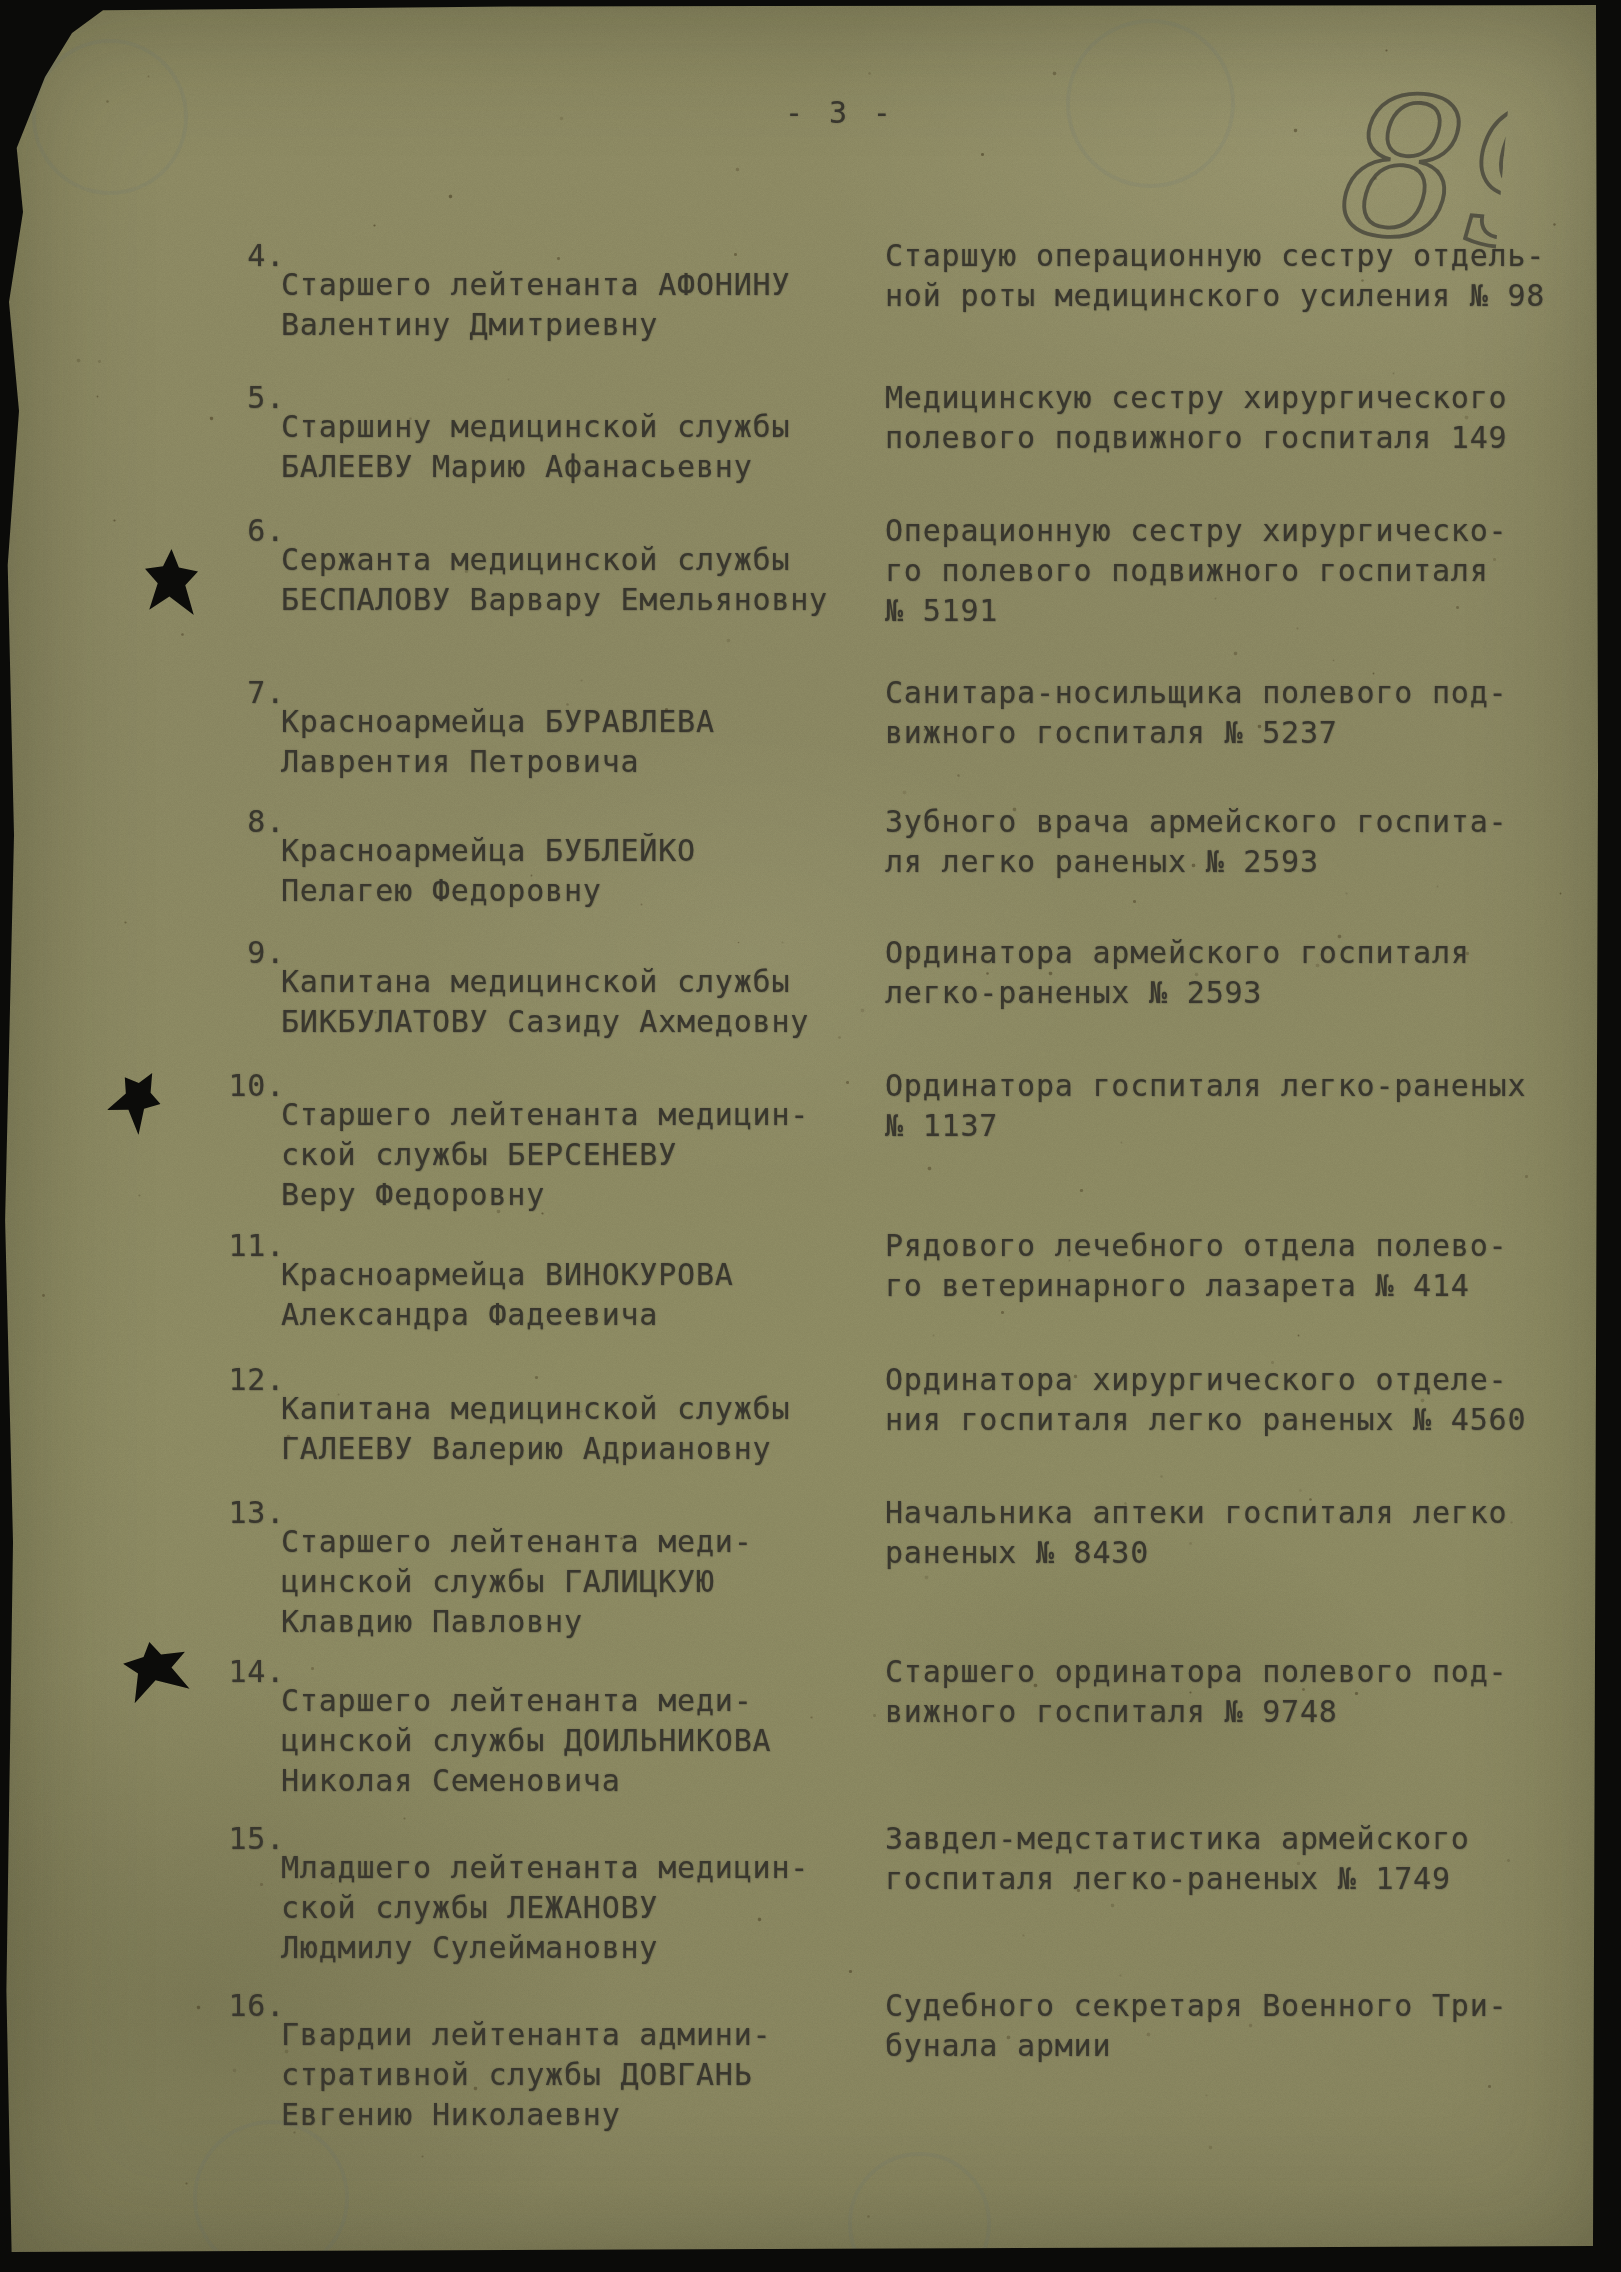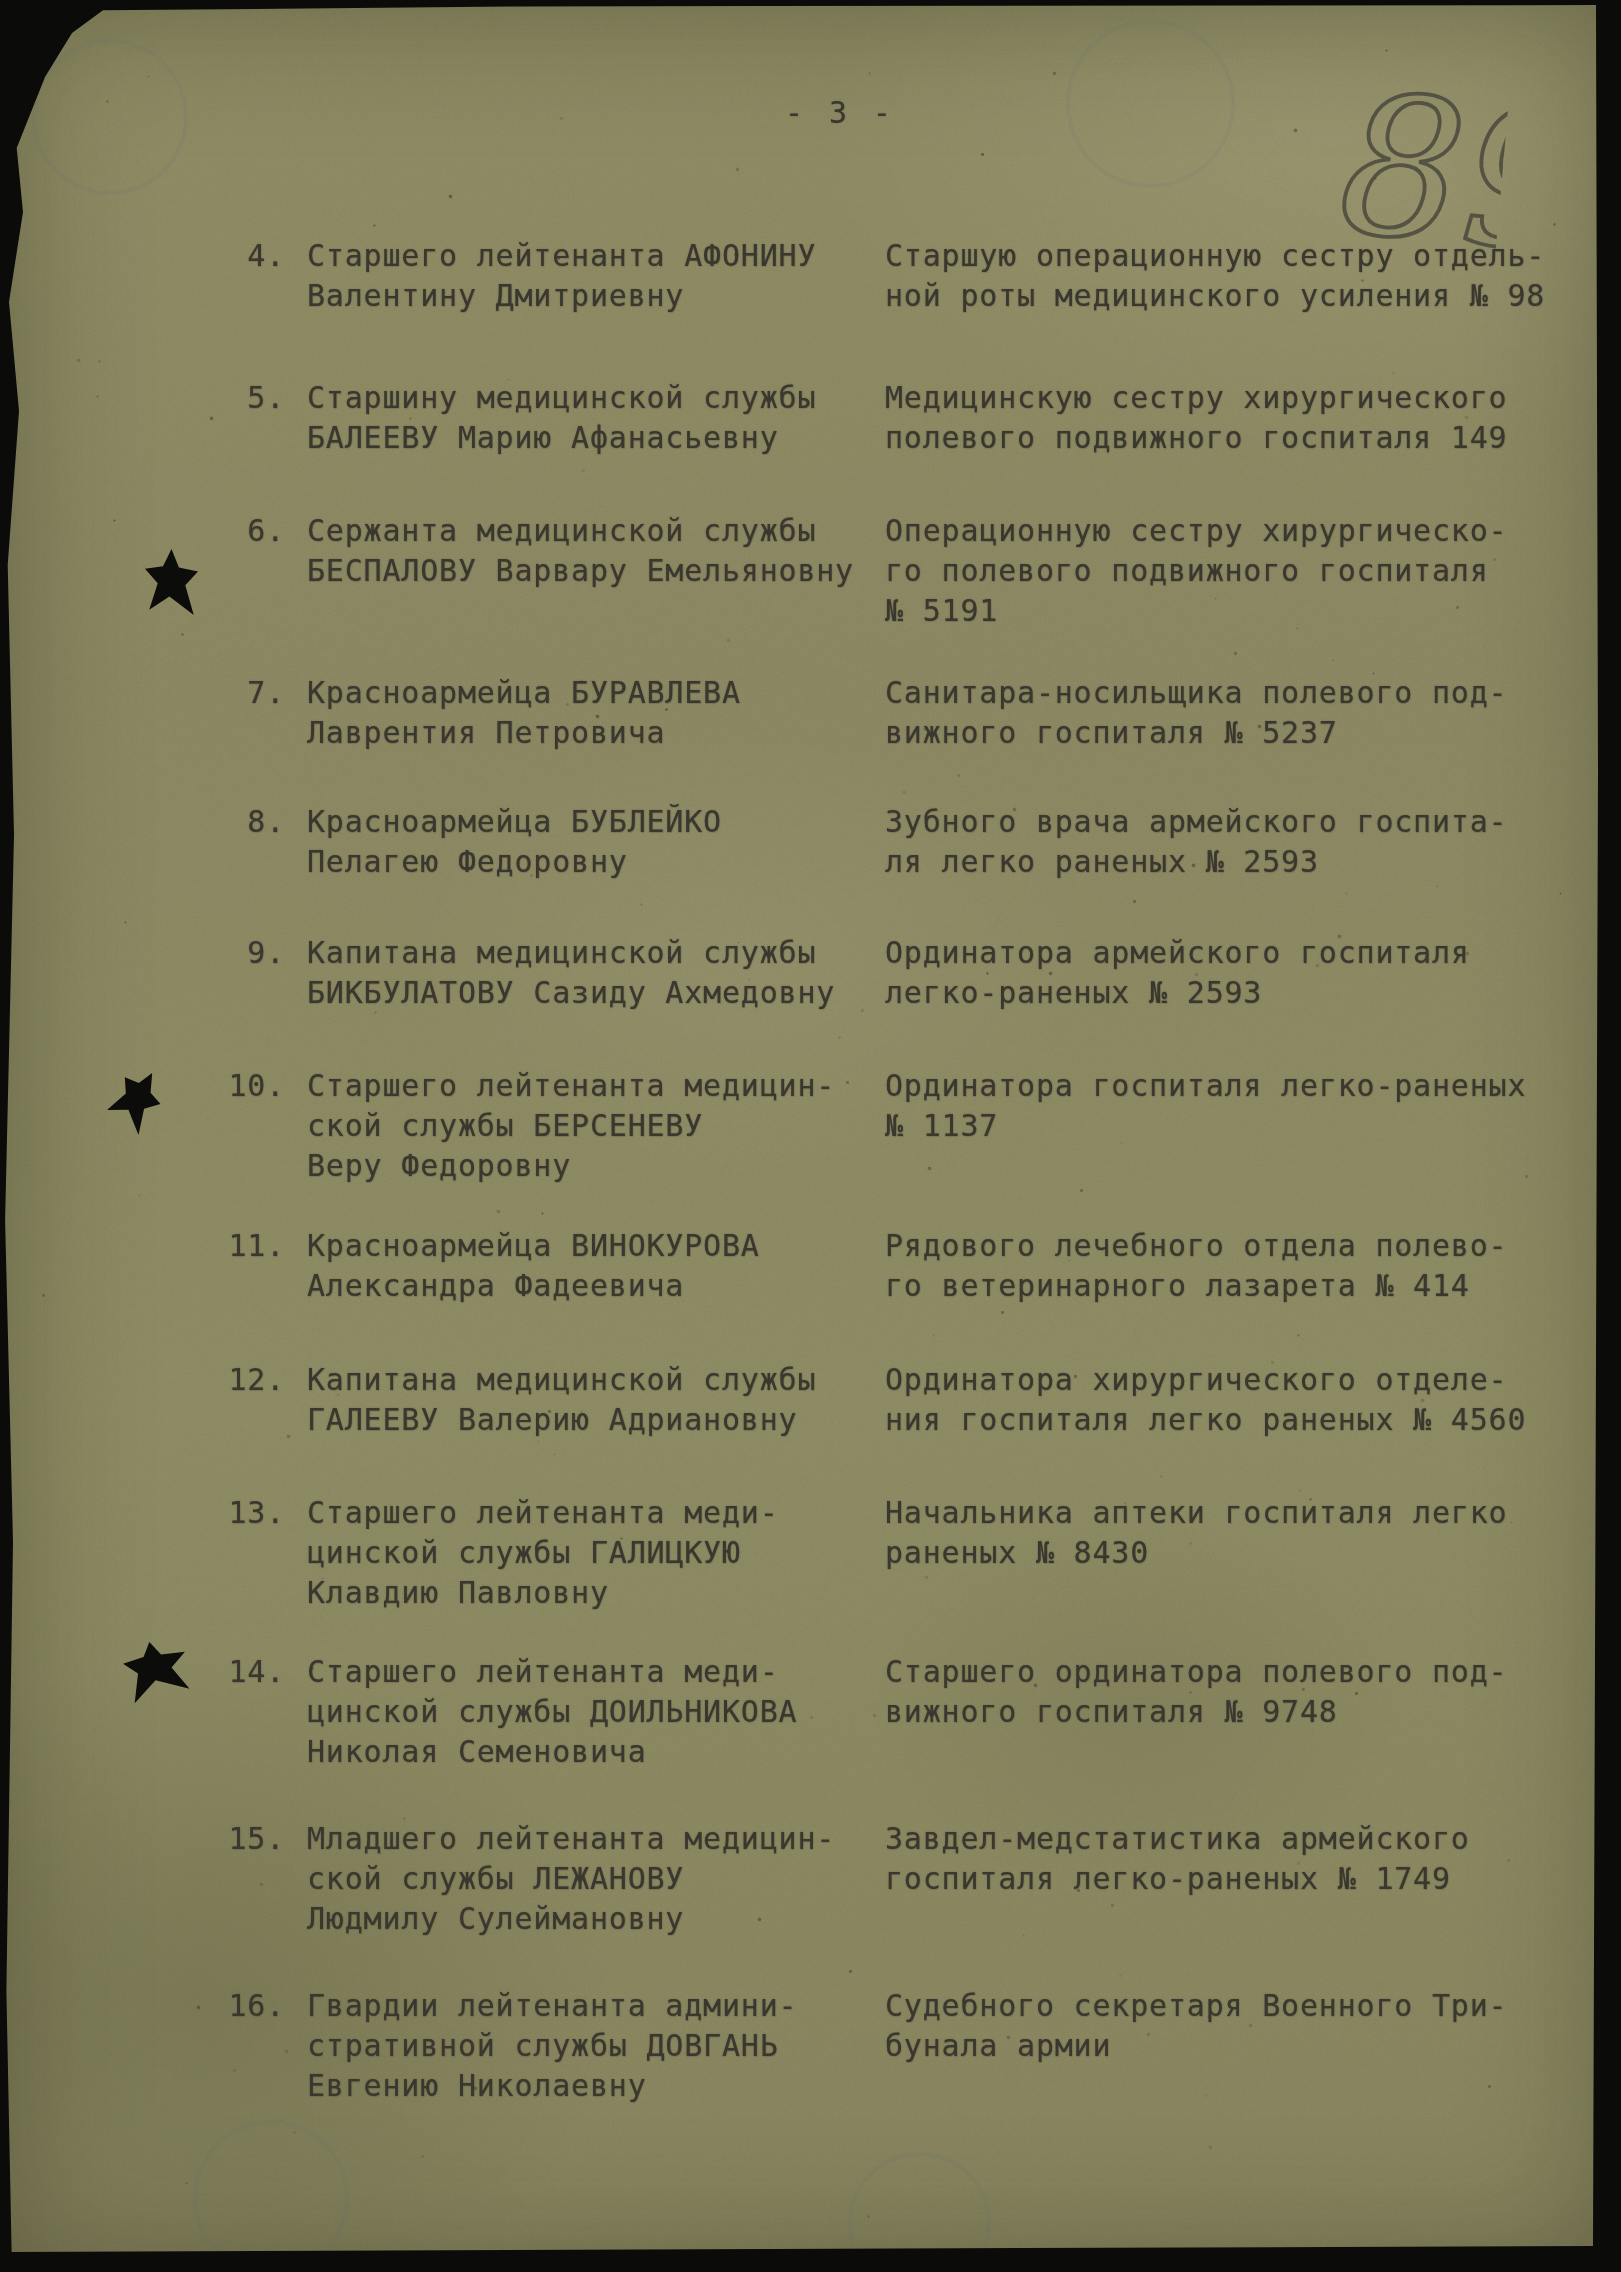--- a/index.html
+++ b/index.html
@@ -21,21 +21,21 @@
   .stamp.s1{left:32px;top:39px;width:148px;height:148px;}
   .stamp.s2{left:1066px;top:19px;width:161px;height:161px;}
   .stamp.s3{left:193px;top:2120px;width:148px;height:148px;}
   .stamp.s4{left:848px;top:2152px;width:135px;height:135px;}
   .textlayer{position:absolute;inset:0;color:var(--ink,#39372e);filter:blur(0.2px);}
   .pageno{position:absolute;left:785px;top:95px;font-size:30px;letter-spacing:3.9px;
           text-shadow:0 0 1.3px rgba(50,48,40,.55);}
   .entry{position:absolute;left:0;width:100%;font-size:30px;line-height:40px;letter-spacing:0.8px;
          text-shadow:0 0 1.3px rgba(50,48,40,.5), 0.6px 0.6px 0 rgba(50,48,40,.12);}
   .entry .num{position:absolute;left:213px;width:72px;text-align:right;white-space:pre;}
-  .entry .left{position:absolute;left:307px;width:552px;white-space:pre-line;}
+  .entry .left{position:absolute;left:281px;width:552px;white-space:pre-line;margin-top:29px;}
   .entry .right{position:absolute;left:847px;width:687px;white-space:pre-line;margin-left:38px;}
   .hw{position:absolute;left:1336px;top:57px;width:167px;height:212px;transform:rotate(5deg);}
   .hole{position:absolute;background:#0c0c0a;}
   .hole.h1{left:145px;top:549px;width:53px;height:66px;
     clip-path:polygon(50% 0,64% 28%,100% 34%,76% 55%,92% 100%,46% 72%,8% 92%,24% 52%,0 30%,34% 26%);}
   .hole.h2{left:114px;top:1069px;width:46px;height:62px;transform:rotate(25deg);
     clip-path:polygon(55% 0,70% 30%,100% 40%,72% 58%,85% 100%,42% 70%,0 85%,22% 48%,5% 25%,38% 24%);}
   .hole.h3{left:125px;top:1641px;width:63px;height:57px;transform:rotate(-12deg);
     clip-path:polygon(48% 0,62% 26%,100% 30%,74% 52%,95% 95%,45% 68%,5% 100%,20% 50%,0 28%,34% 24%);}
   .specks{position:absolute;left:0;top:0;width:1.3px;height:1.3px;border-radius:50%;}

